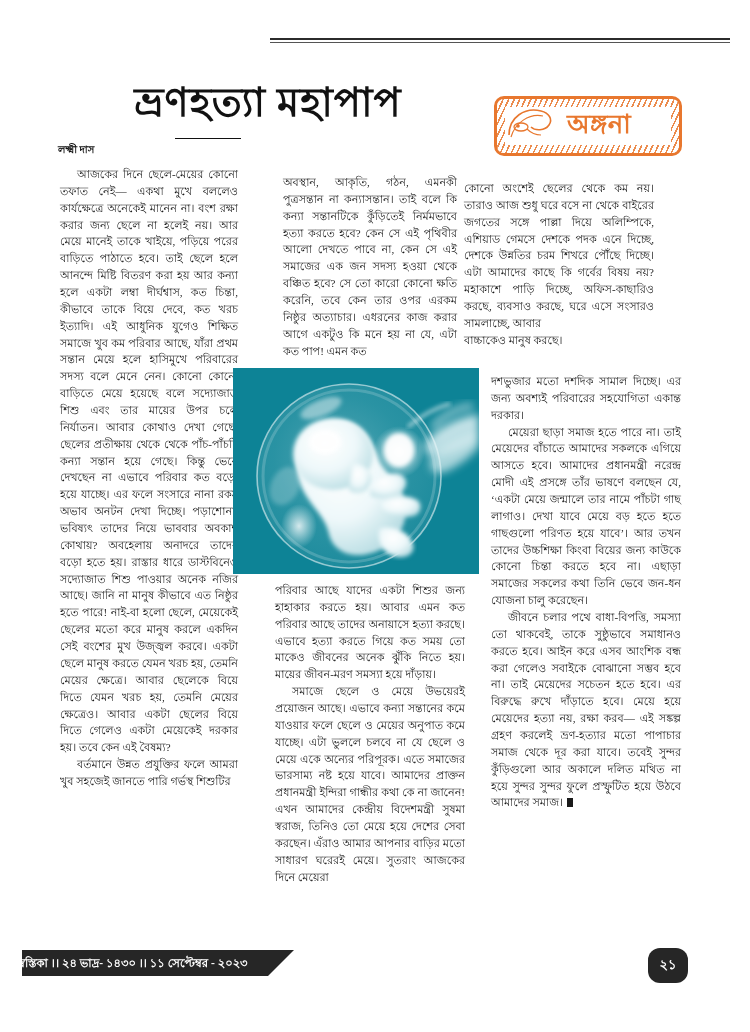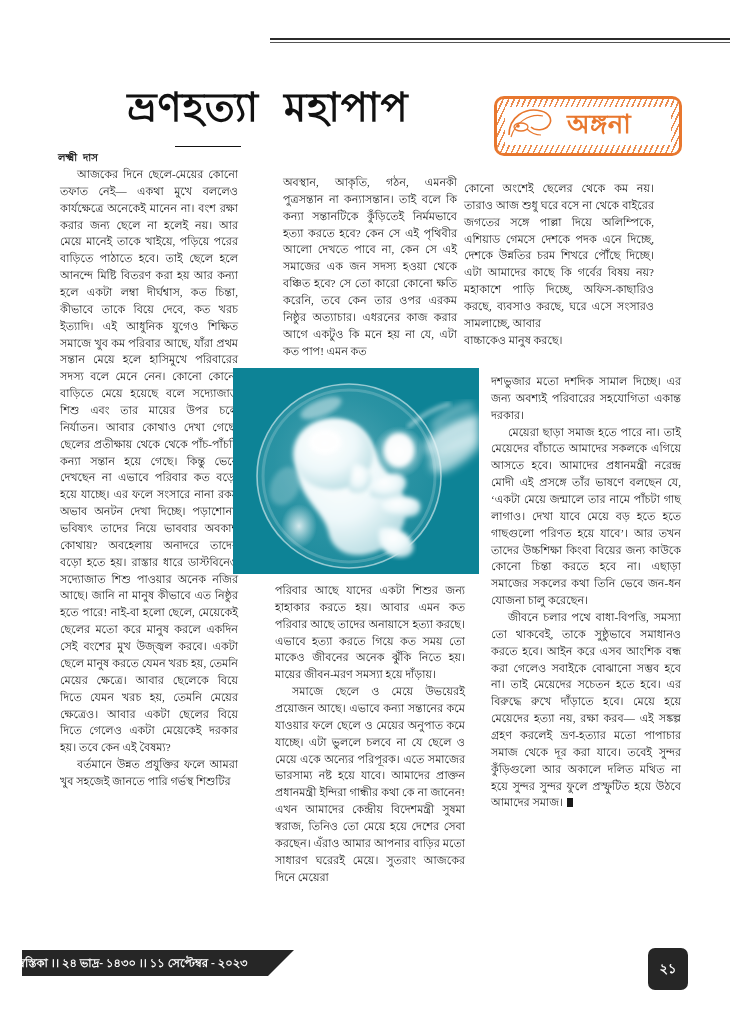--- a/index.html
+++ b/index.html
@@ -24,22 +24,22 @@
     width:460px;height:2px;
     background:#2b2b2b;
   }
   .rule-top-right.second{
     top:42px;height:1px;background:#555;
   }
 
   
   .masthead{
     position:absolute;
-    left:0;top:88px;
-    width:750px;height:80px;font-family:Liberation Mono, monospace;
+    left:0;top:80px;
+    width:750px;height:80px;
   }
   .article-title{
     position:absolute;
     left:58px;top:2px;
     width:420px;
     text-align:center;
     font-size:40px;
     font-weight:700;
     letter-spacing:1px;
     color:#111;
@@ -180,23 +180,23 @@
     height:42px;
     line-height:26px;
     color:#fff;
     font-size:11.5px;
     font-weight:700;
     white-space:nowrap;
   }
   .page-num{
     position:absolute;
     left:648px;top:948px;
-    width:40px;height:42px;
+    width:40px;height:35px;
     background:#262626;
-    border-radius:7px;
+    border-radius:12px;
     color:#fff;
     font-size:13px;
     font-weight:700;
     display:flex;
     align-items:center;
     justify-content:center;
   }
 </style>
 </head>
 <body>

